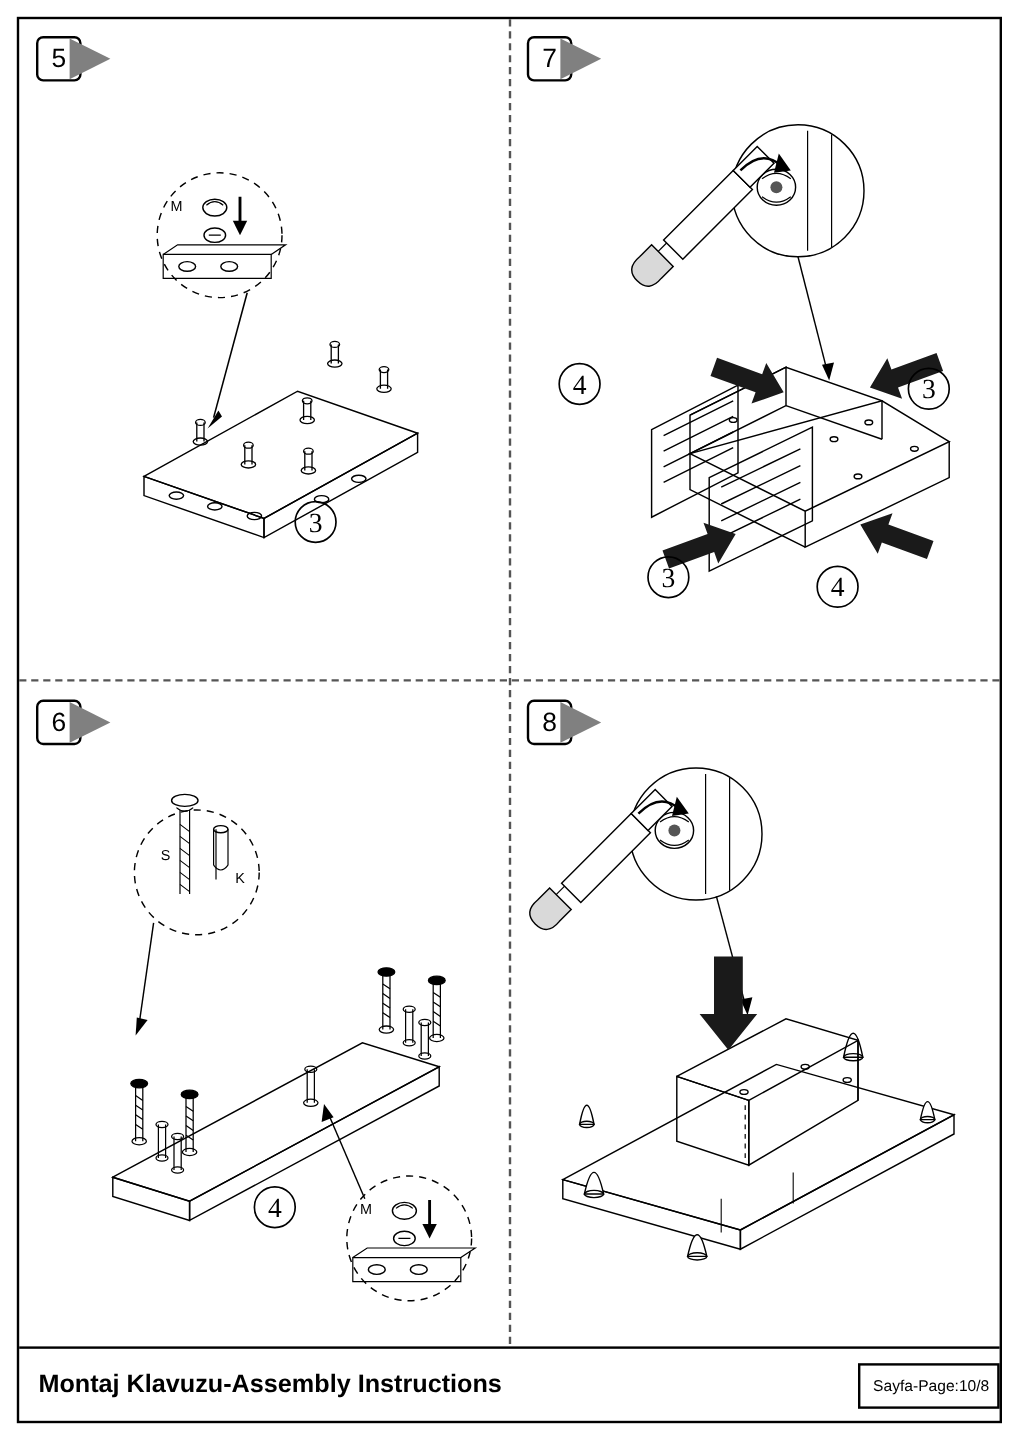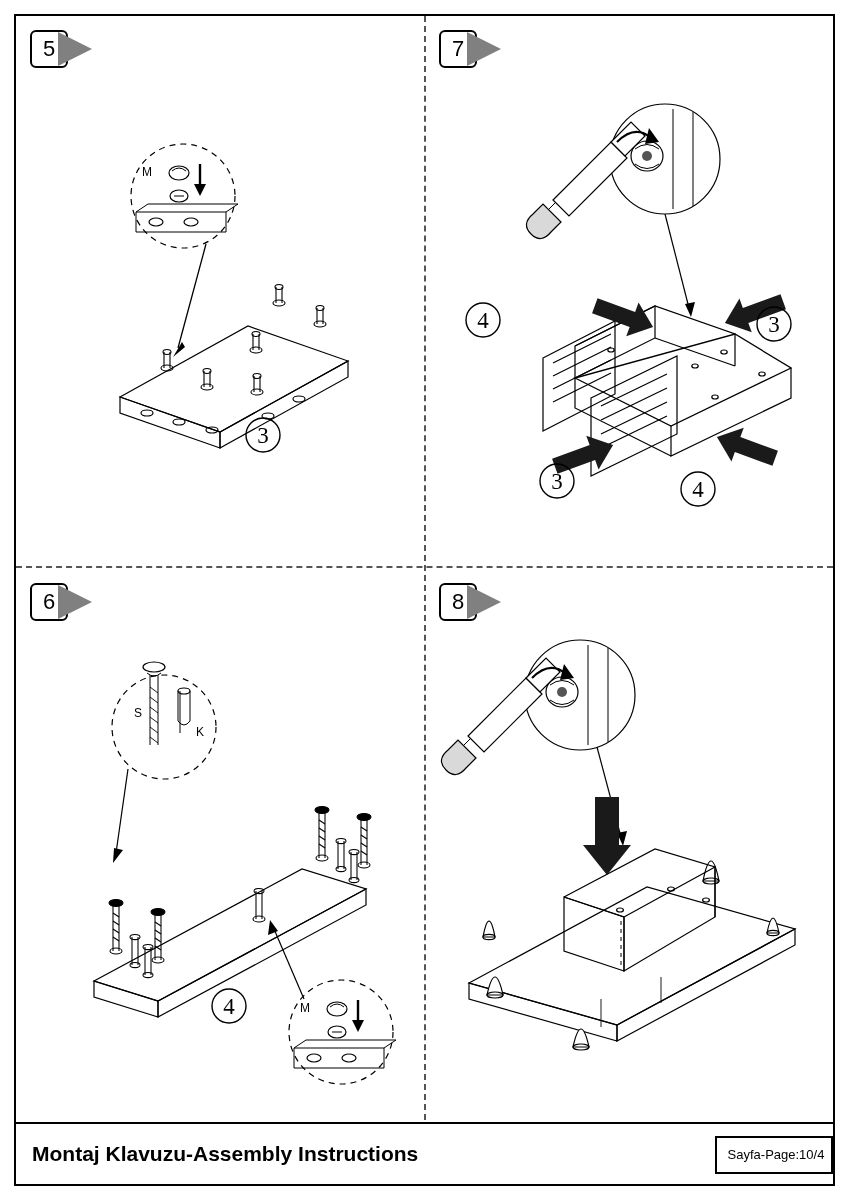--- a/index.html
+++ b/index.html
@@ -426,16 +426,16 @@
           <path d="M236 408 l0 26" stroke-width="0.9"></path>
         </g>
       </svg>
     </div>
 
   </div>
 
   <div class="footer">
     <div class="footer-title">Montaj Klavuzu-Assembly Instructions</div>
     <div class="footer-page-box">
-      <div class="footer-page-text">Sayfa-Page:10/4</div>
+      <div class="footer-page-text">Sayfa-Page:10/8</div>
     </div>
   </div>
 </div>
 
 </body></html>

